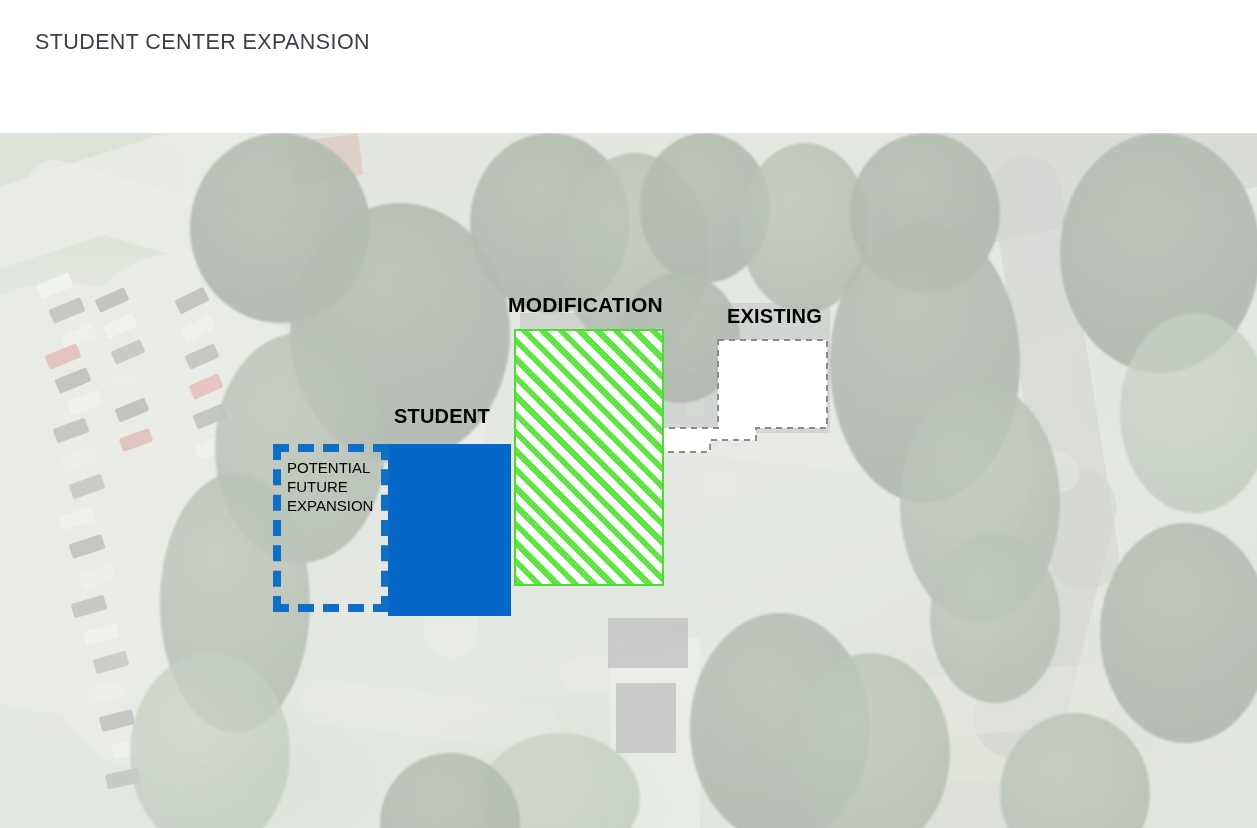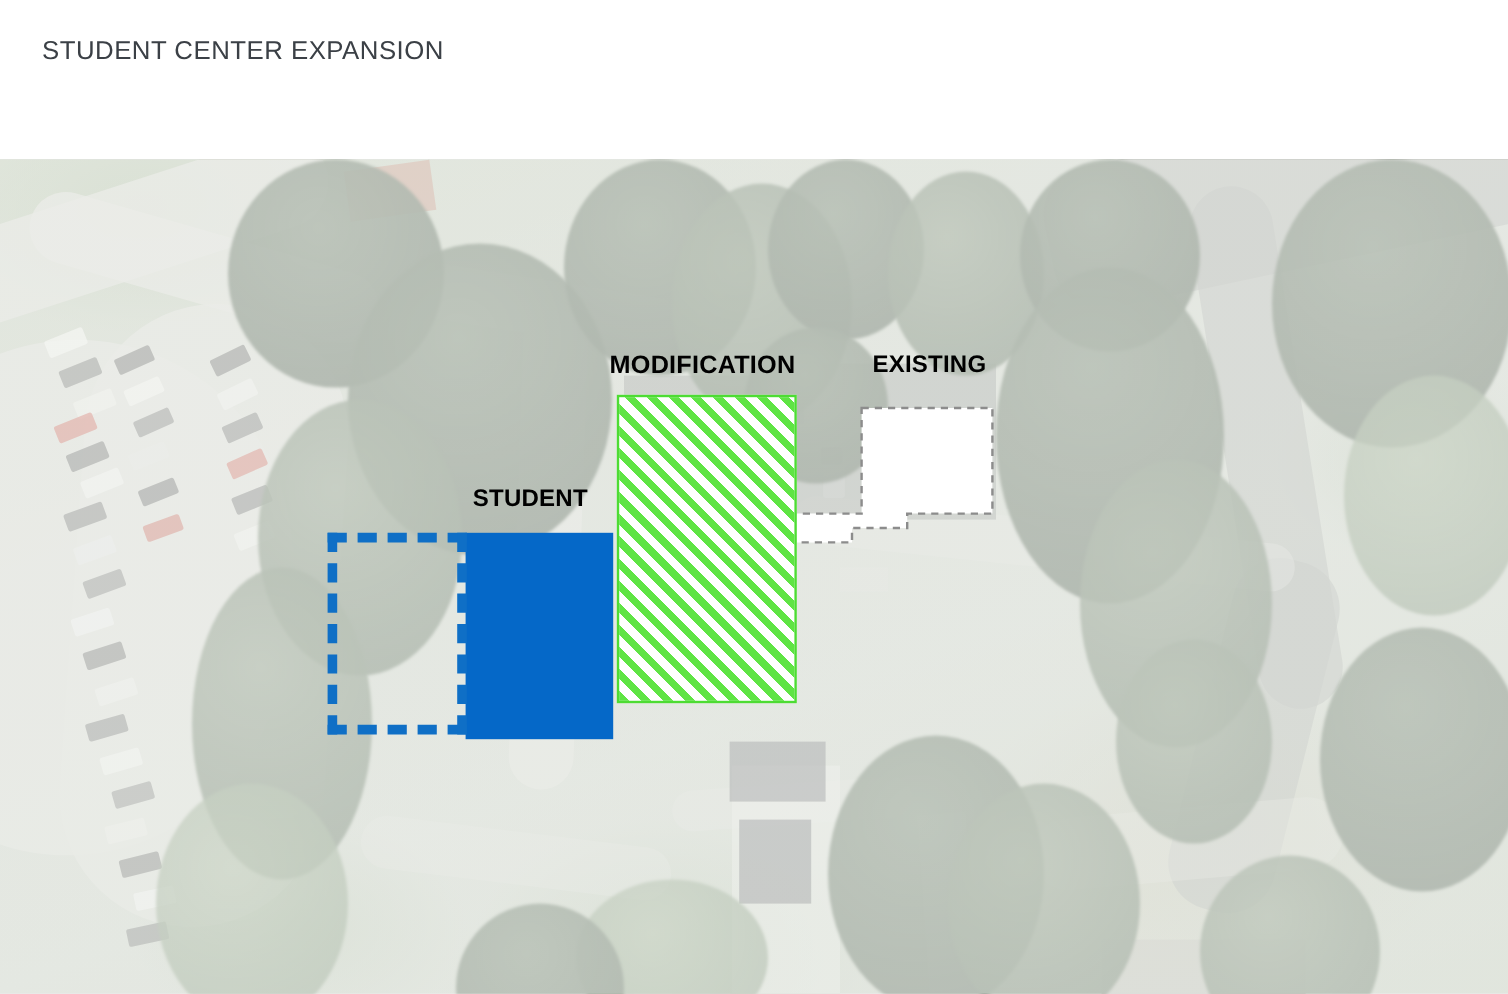--- a/index.html
+++ b/index.html
@@ -193,21 +193,21 @@
     white-space: nowrap;
   }
   #label-modification {
     left: 508px;
     top: 160px;
     font-size: 21px;
     letter-spacing: .2px;
   }
   #label-existing {
     left: 727px;
-    top: 160px;
+    top: 172px;
     font-size: 20px;
     letter-spacing: .2px;
   }
   #label-addition {
     left: 394px;
     top: 272px;
     font-size: 20px;
     letter-spacing: .2px;
   }
 </style>
@@ -323,20 +323,23 @@
 
       <svg id="existing-shape" viewBox="0 0 185 140">
         <polygon points="63,12 172,12 172,100 101,100 101,112 55,112 55,124 1,124 1,100 63,100" fill="#ffffff" stroke="#8c8c8c" stroke-width="2" stroke-dasharray="6 5" vector-effect="non-scaling-stroke"></polygon>
       </svg>
 
       <div id="modification-shape"></div>
 
       <div id="addition-shape"></div>
 
       <div id="future-shape"></div>
+      <div id="future-label">POTENTIAL
+FUTURE
+EXPANSION</div>
 
       <div class="map-label" id="label-modification">MODIFICATION</div>
       <div class="map-label" id="label-existing">EXISTING</div>
       <div class="map-label" id="label-addition">STUDENT</div>
 
     </div>
   </div>
 </div>
 
 </body></html>

